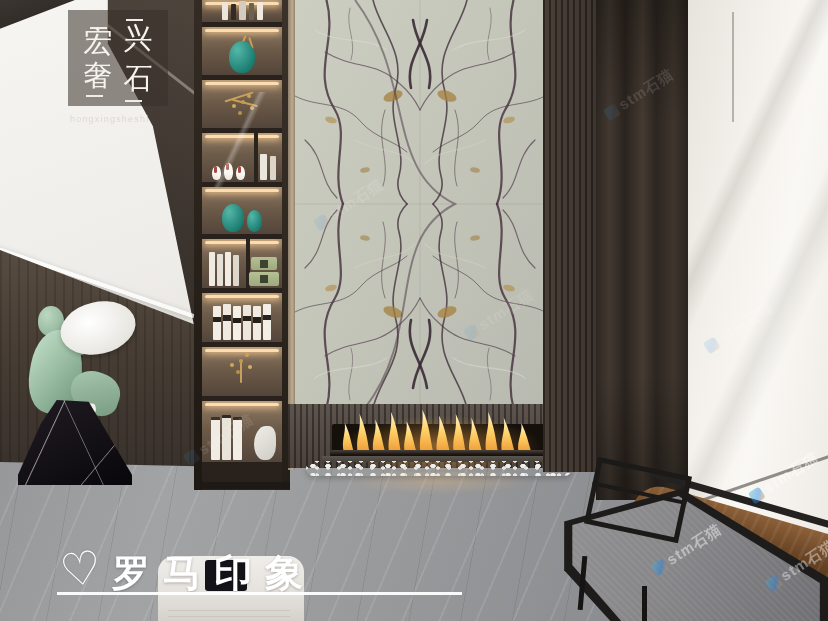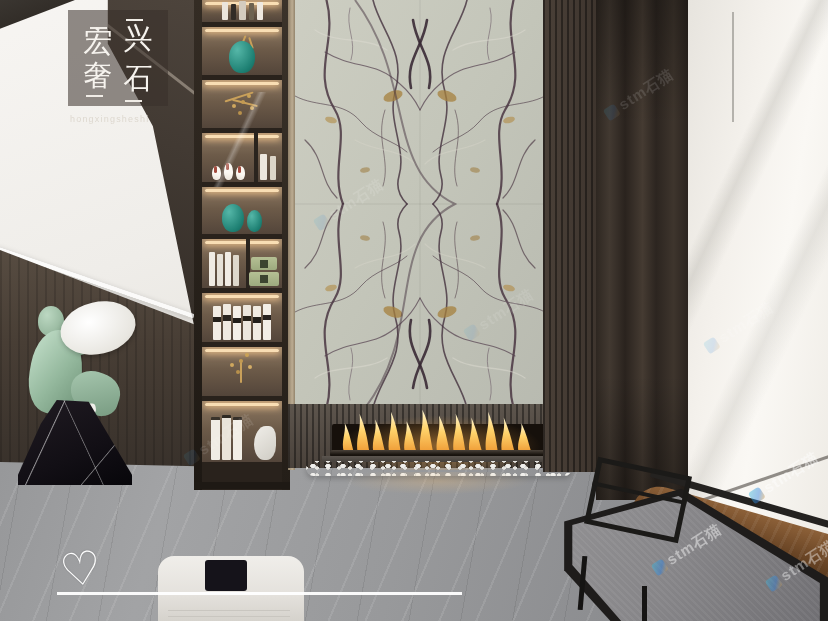--- a/index.html
+++ b/index.html
@@ -374,20 +374,21 @@
   <div class="abs logo-dash ld-br"></div>
   <div class="abs logo-grid" style="left:78px;top:26px;">
     <span>宏</span>
     <span>兴</span>
     <span>奢</span>
     <span>石</span>
   </div>
   <div class="abs logo-sub">hongxingsheshi</div>
 
   <div class="abs sig-heart">♡</div>
+  <div class="abs sig-text">罗马印象</div>
   <div class="abs sig-line"></div>
 
   <div class="abs wm" style="left:745px;top:468px;opacity:.45;">
     <span class="wm-ico"></span>
     <span>stm石猫</span>
   </div>
   <div class="abs wm" style="left:648px;top:540px;opacity:.45;">
     <span class="wm-ico"></span>
     <span>stm石猫</span>
   </div>

